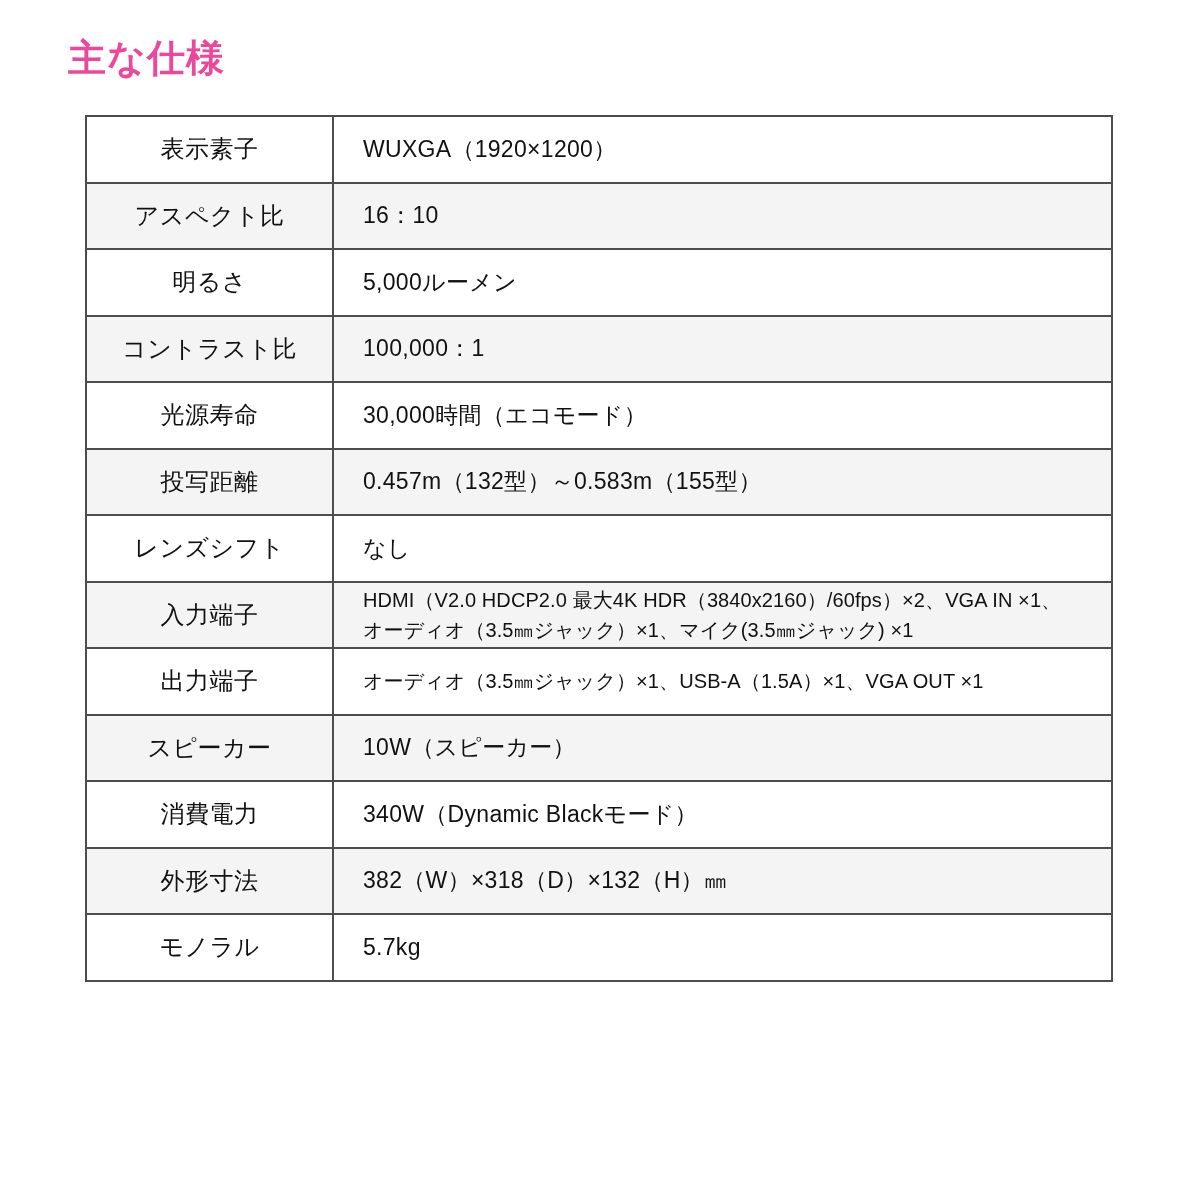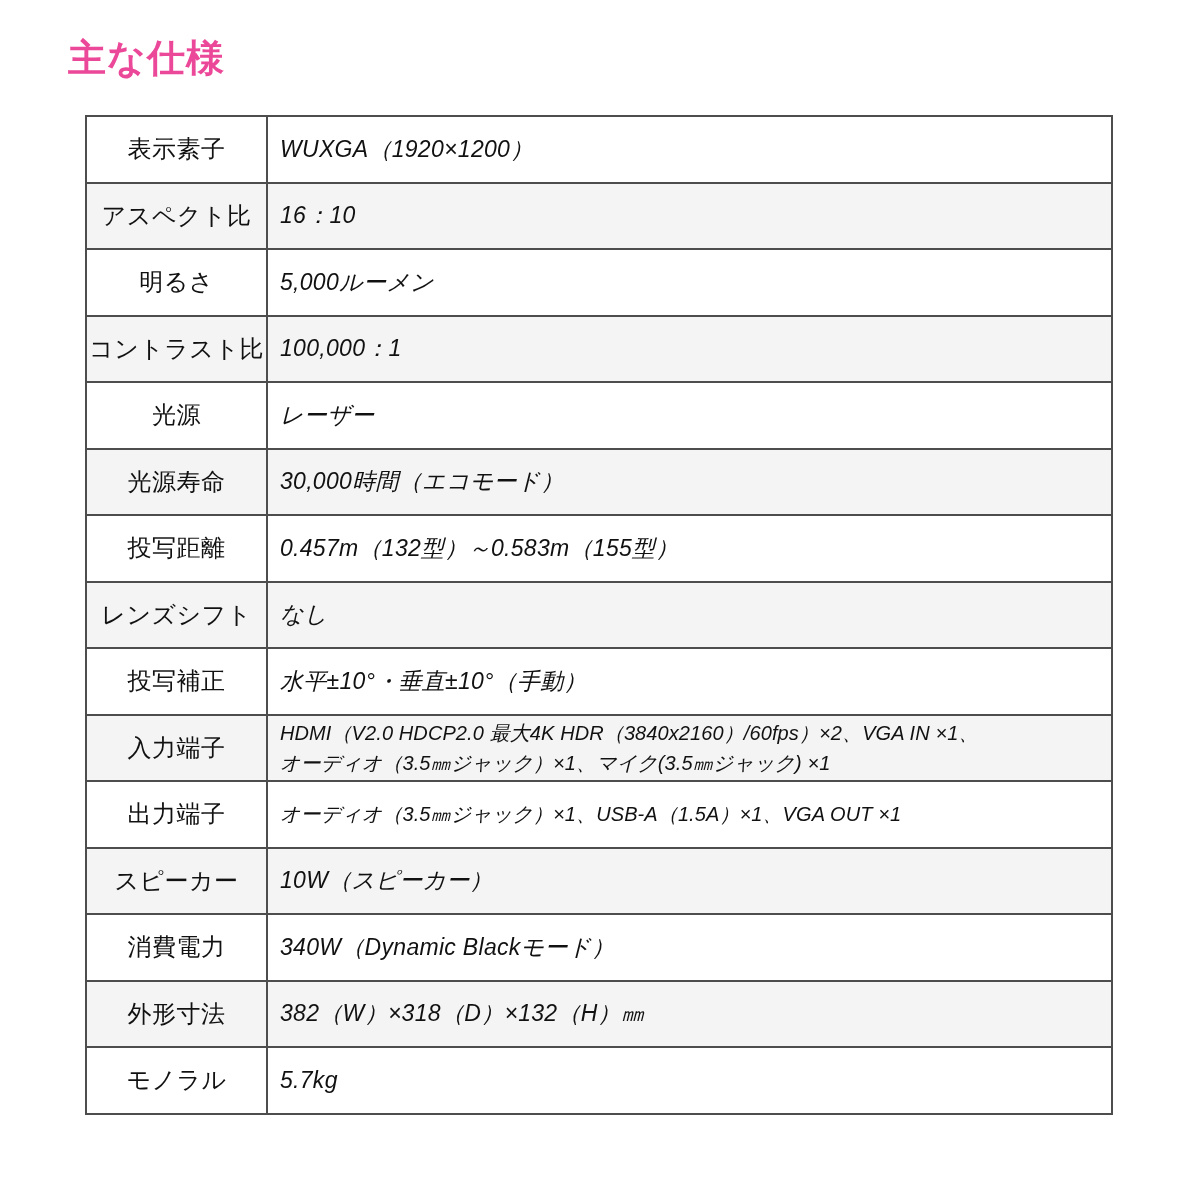--- a/index.html
+++ b/index.html
@@ -43,32 +43,31 @@
   }
   table.spec-table td {
     border: 2px solid var(--border-inner);
     height: 66.5px;
     vertical-align: middle;
   }
   table.spec-table tr:nth-child(even) {
     background: var(--alt-bg);
   }
   td.label-cell {
-    width: 181px;
+    width: 247px;
     text-align: center;
     font-size: 24px;
     letter-spacing: 0.5px;
   }
   td.value-cell {
-    padding-left: 12px;
+    padding-left: 29px;
     padding-right: 12px;
     font-size: 23px;
     letter-spacing: 0.3px;
     white-space: pre-line;
-    font-style: italic;
   }
   td.value-cell.small {
     font-size: 20px;
     line-height: 1.5;
     letter-spacing: 0.1px;
   }
 </style>
 </head>
 <body>
 
@@ -87,38 +86,30 @@
         </tr>
         <tr>
           <td class="label-cell">明るさ</td>
           <td class="value-cell">5,000ルーメン</td>
         </tr>
         <tr>
           <td class="label-cell">コントラスト比</td>
           <td class="value-cell">100,000：1</td>
         </tr>
         <tr>
-          <td class="label-cell">光源</td>
-          <td class="value-cell">レーザー</td>
-        </tr>
-        <tr>
           <td class="label-cell">光源寿命</td>
           <td class="value-cell">30,000時間（エコモード）</td>
         </tr>
         <tr>
           <td class="label-cell">投写距離</td>
           <td class="value-cell">0.457m（132型）～0.583m（155型）</td>
         </tr>
         <tr>
           <td class="label-cell">レンズシフト</td>
           <td class="value-cell">なし</td>
-        </tr>
-        <tr>
-          <td class="label-cell">投写補正</td>
-          <td class="value-cell">水平±10°・垂直±10°（手動）</td>
         </tr>
         <tr>
           <td class="label-cell">入力端子</td>
           <td class="value-cell small">HDMI（V2.0 HDCP2.0 最大4K HDR（3840x2160）/60fps）×2、VGA IN ×1、
 オーディオ（3.5㎜ジャック）×1、マイク(3.5㎜ジャック) ×1</td>
         </tr>
         <tr>
           <td class="label-cell">出力端子</td>
           <td class="value-cell small">オーディオ（3.5㎜ジャック）×1、USB-A（1.5A）×1、VGA OUT ×1</td>
         </tr>

